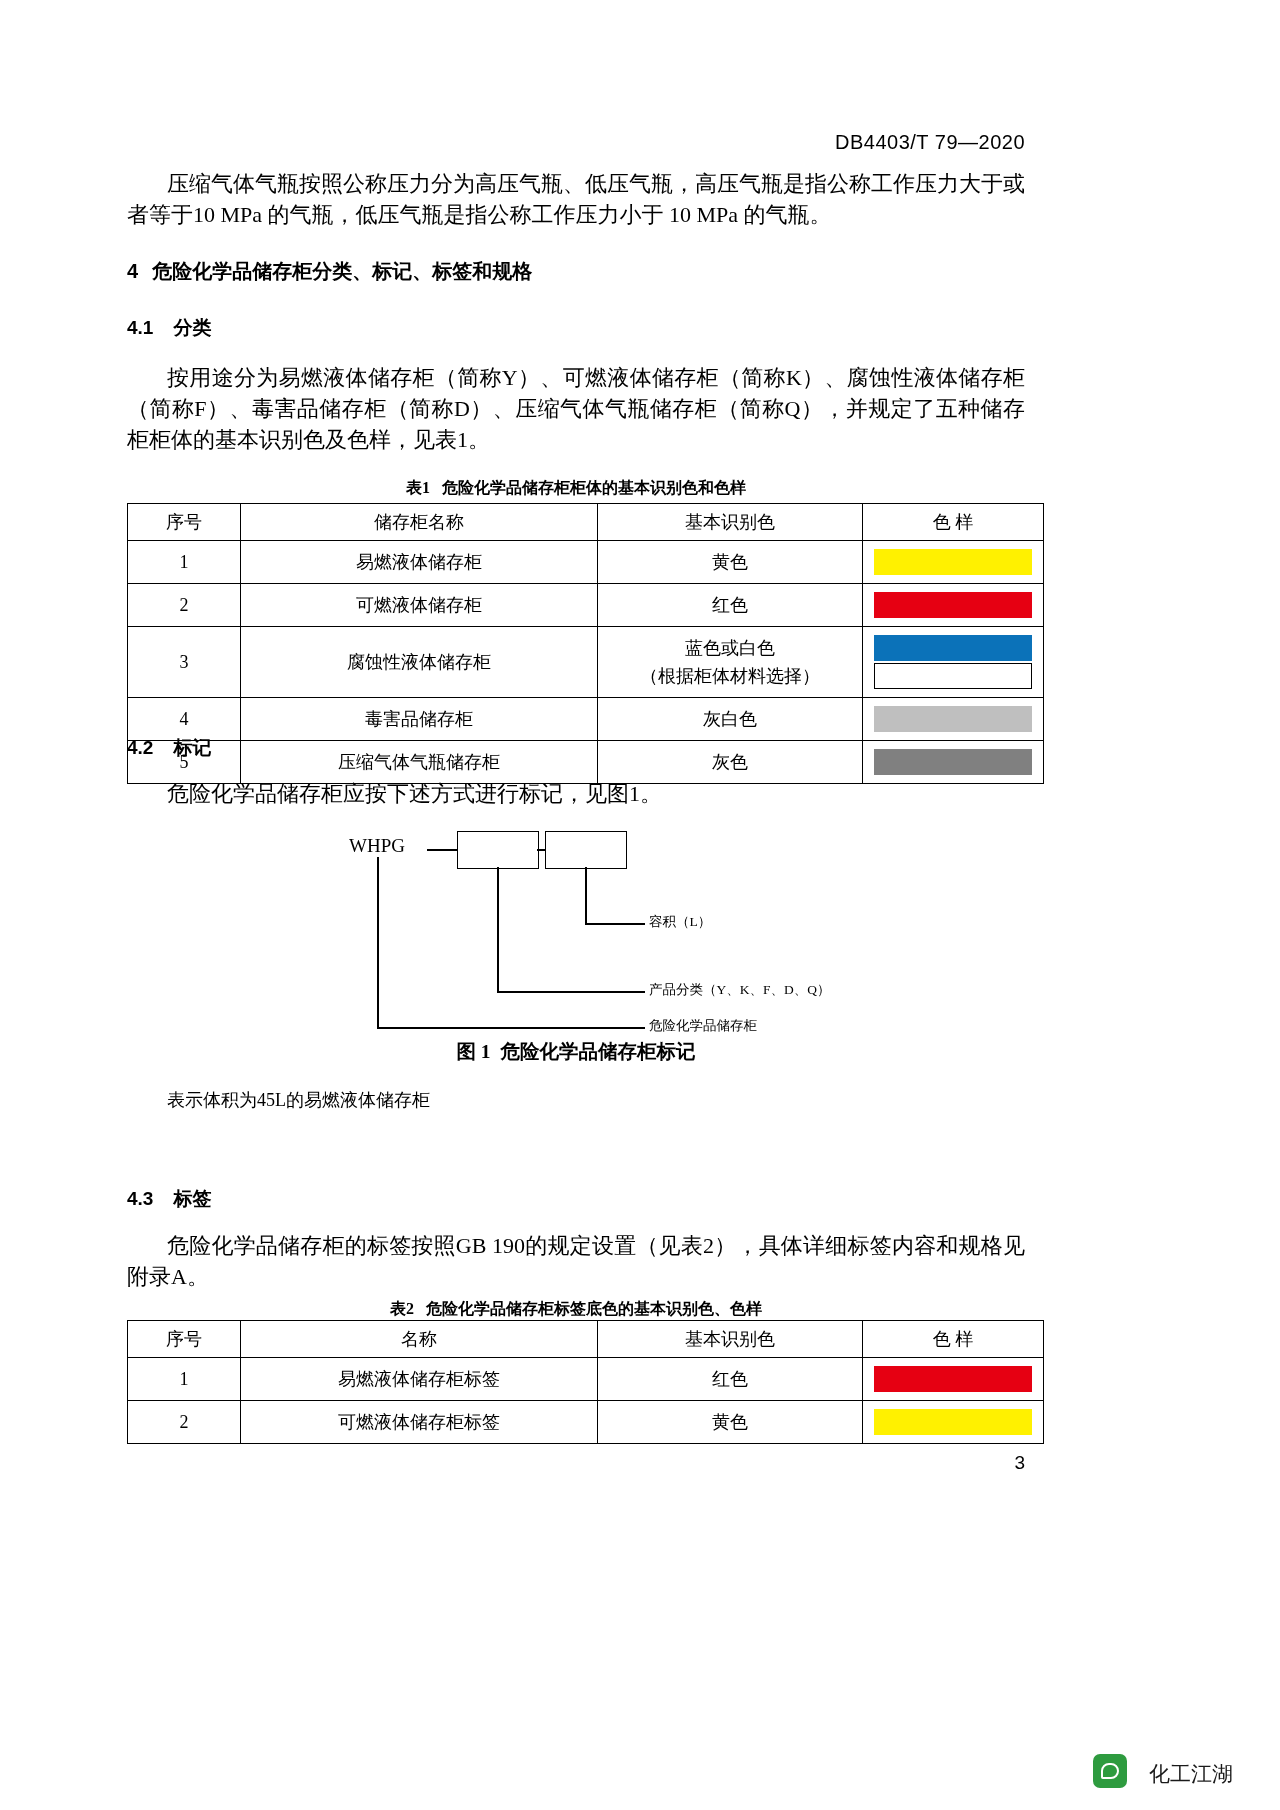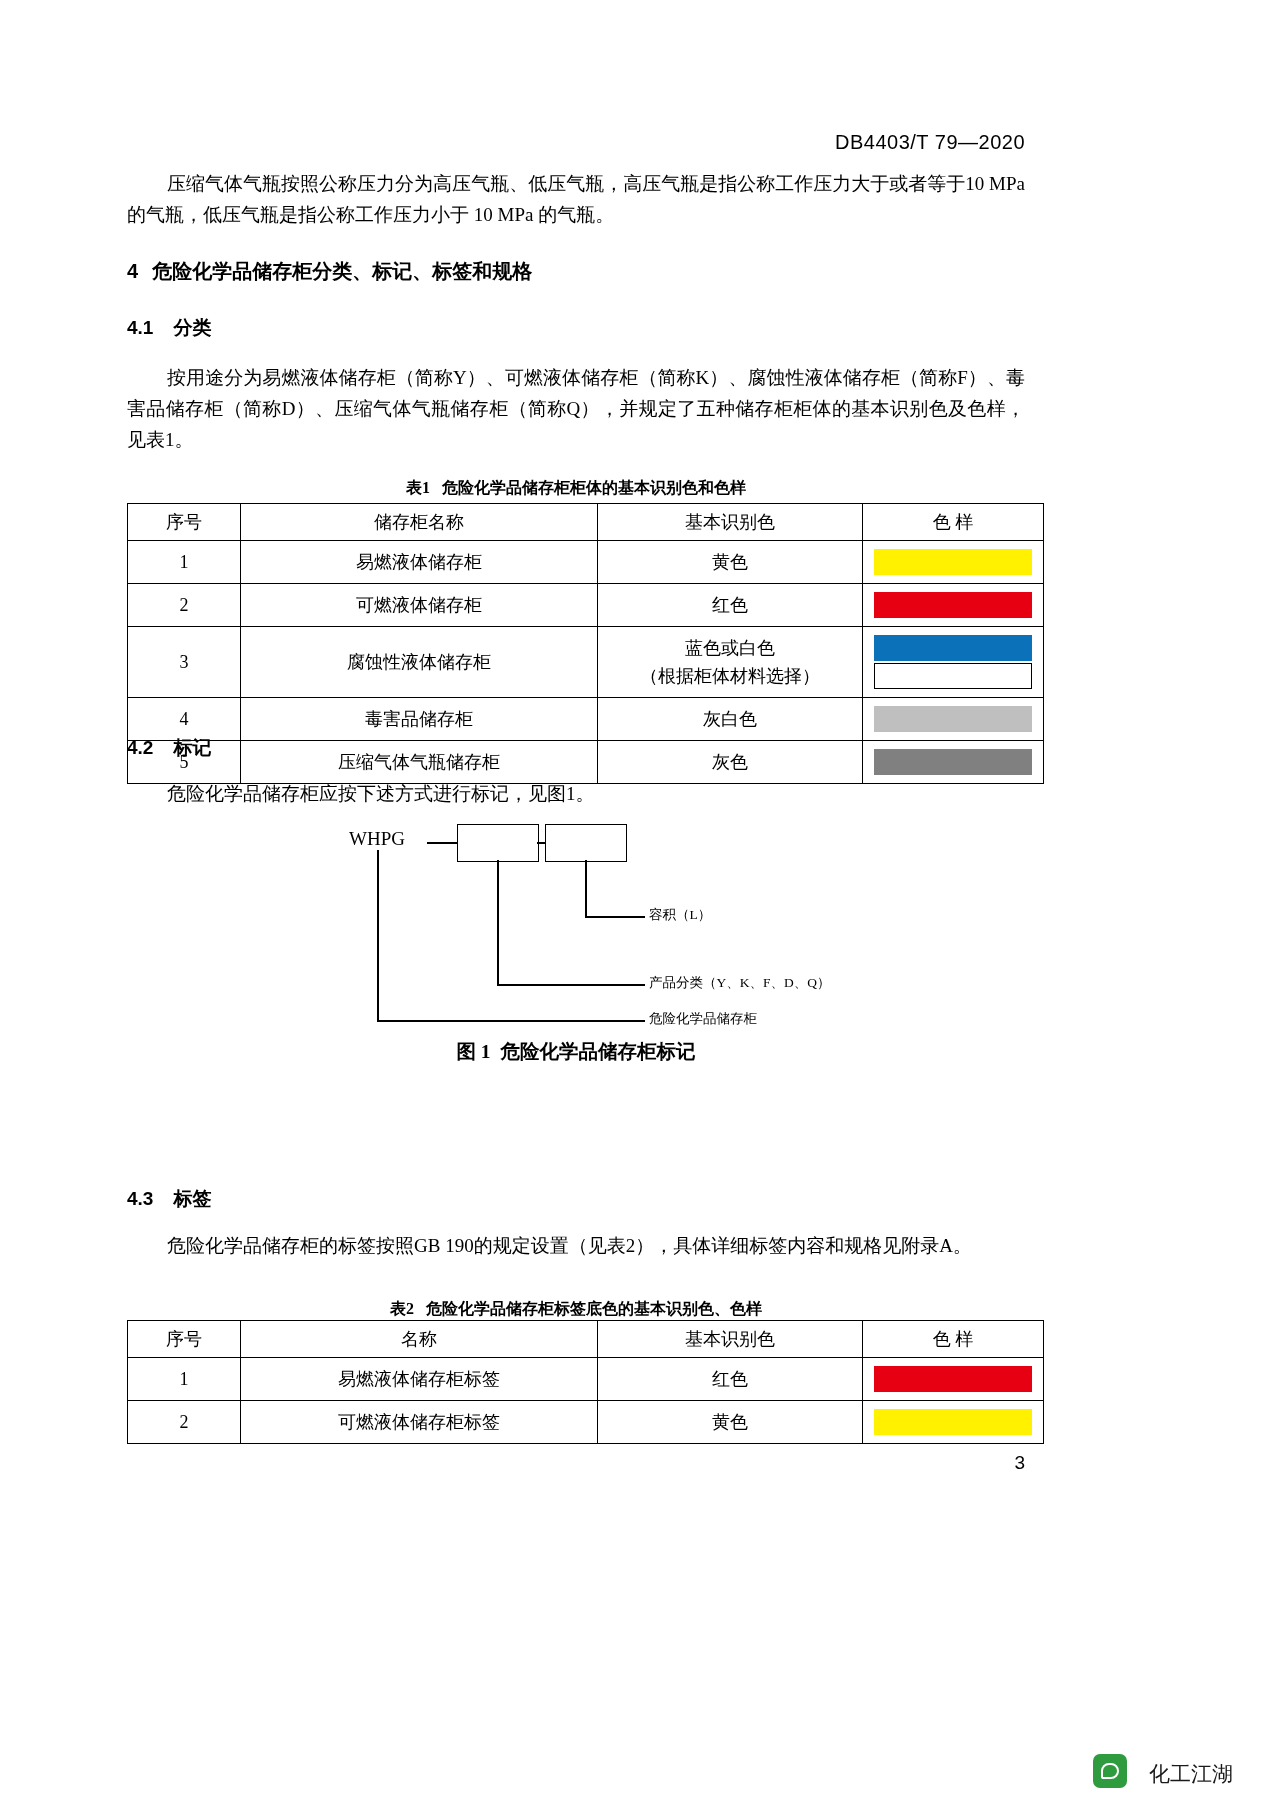--- a/index.html
+++ b/index.html
@@ -31,21 +31,21 @@
   .header-code {
     position: absolute;
     right: 0;
     top: 131px;
     font-size: 20px;
     letter-spacing: 0.5px;
     font-family: "Liberation Sans", sans-serif;
     white-space: nowrap;
   }
   .para {
-    font-size: 19px;
+    font-size: 22px;
     line-height: 31px;
     text-align: justify;
     margin: 0;
   }
   .indent { text-indent: 40px; }
 
   .h-clause {
     font-size: 20px;
     font-weight: bold;
     margin: 0;
@@ -93,20 +93,21 @@
     display: block;
   }
   .swatch.bordered { border: 1.2px solid #000; box-sizing: border-box; }
   .twoline { line-height: 28px; }
 
   
   .diagram {
     position: relative;
     width: 898px;
     height: 225px;
+    margin-top: 7px;
   }
   .dg-label {
     position: absolute;
     font-size: 19px;
     font-family: "Liberation Serif", serif;
   }
   .dg-small {
     position: absolute;
     font-size: 13.5px;
     font-family: "Liberation Serif", serif;
@@ -312,20 +313,21 @@
       <span class="dg-small" style="left:522px; top:190px;">危险化学品储存柜</span>
     </div>
 
     <div style="position:absolute; left:0; top:1038px; width:898px;font-family:Liberation Serif, serif;">
       <p class="fig-title">
         <span class="fnum">图 1</span><span>危险化学品储存柜标记</span>
       </p>
     </div>
 
     <div style="position:absolute; left:40px; top:1078px; width:858px;">
+      <p class="example-text" style="margin-top:10px;">表示体积为45L的易燃液体储存柜</p>
     </div>
 
     <div style="position:absolute; left:0; top:1186px; width:898px;">
       <p class="h-sub">
         <span class="num">4.3</span><span>标签</span>
       </p>
     </div>
 
     <div style="position:absolute; left:0; top:1230px; width:898px;">
       <p class="para indent">危险化学品储存柜的标签按照GB 190的规定设置（见表2），具体详细标签内容和规格见附录A。</p>

